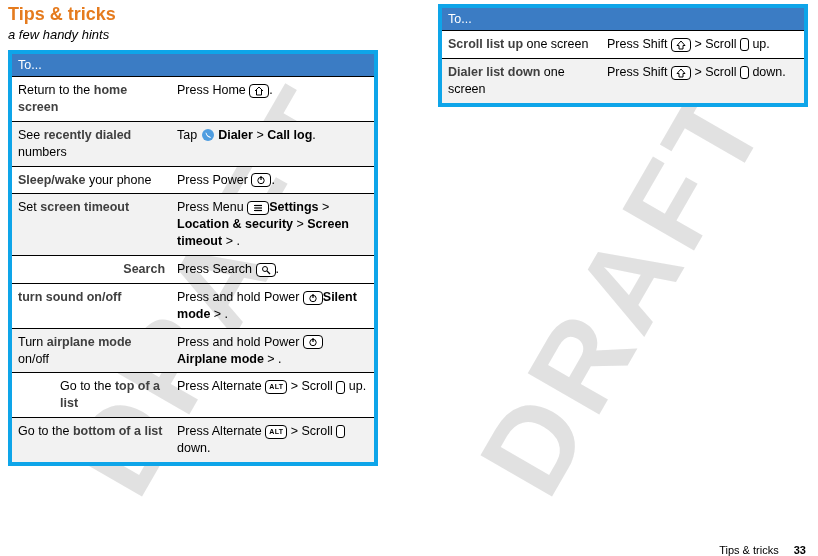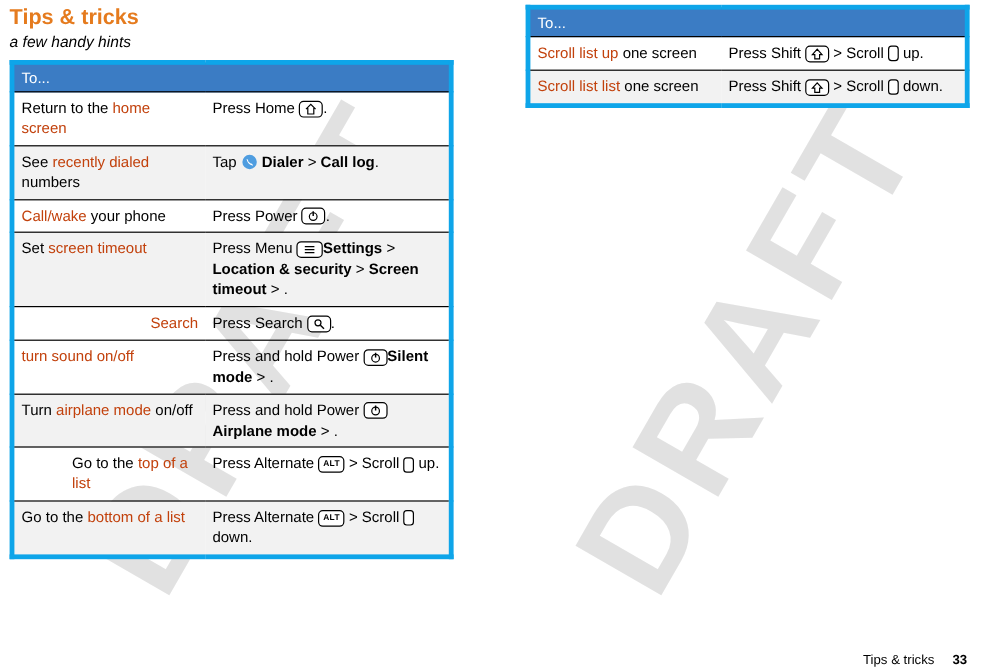--- a/index.html
+++ b/index.html
@@ -55,21 +55,21 @@
     padding: 4px 6px;
     font-size: 12.5px;
   }
   table.tips td {
     padding: 5px 6px;
     vertical-align: top;
     border-top: 1px solid #000;
     line-height: 1.35;
   }
   table.tips tr.alt td { background: #f2f2f2; }
-  .hl { color: #c2410c; font-weight: 400; }
+  .hl { color: #404040; font-weight: 700; }
   .b { font-weight: 700; }
   .key {
     display: inline-block;
     border: 1px solid #000;
     border-radius: 4px;
     min-width: 20px;
     height: 14px;
     line-height: 12px;
     font-size: 8px;
     text-align: center;
@@ -126,21 +126,21 @@
                 </svg></span>.</td>
           </tr>
           <tr class="alt">
             <td style="width: 44%;">See <span class="hl">recently dialed</span> numbers</td>
             <td>Tap <span class="dialer-icon"><svg width="14" height="14" viewBox="0 0 14 14">
                   <circle cx="7" cy="7" r="6" fill="#4f9de0"></circle>
                   <path d="M4.5 4.5 C4.5 4.5 5 7 6.5 8.5 C8 10 10 10 10 10 L9 8.5 L7.5 8 L6 6.5 L5.5 5 Z" fill="#fff"></path>
                 </svg></span> <span class="b">Dialer</span> &gt; <span class="b">Call log</span>.</td>
           </tr>
           <tr>
-            <td style="width: 44%;"><span class="hl">Call/wake</span> your phone</td>
+            <td style="width: 44%;"><span class="hl">Sleep/wake</span> your phone</td>
             <td>Press Power <span class="key"><svg width="12" height="12" viewBox="0 0 12 12">
                   <circle cx="6" cy="6.5" r="3.2" fill="none" stroke="#000" stroke-width="1"></circle>
                   <line x1="6" y1="2" x2="6" y2="6" stroke="#000" stroke-width="1.2"></line>
                 </svg></span>.</td>
           </tr>
           <tr class="alt">
             <td style="width: 44%;">Set <span class="hl">screen timeout</span></td>
             <td>Press Menu <span class="key"><svg width="14" height="12" viewBox="0 0 14 12">
                   <line x1="3" y1="3.5" x2="11" y2="3.5" stroke="#000" stroke-width="1.2"></line>
                   <line x1="3" y1="6" x2="11" y2="6" stroke="#000" stroke-width="1.2"></line>
@@ -187,21 +187,21 @@
           </tr>
       </tbody>
         <tbody id="rows-right">
           <tr>
             <td style="width: 44%;"><span class="hl">Scroll list up</span> one screen</td>
             <td>Press Shift <span class="key"><svg width="12" height="12" viewBox="0 0 12 12">
                   <path d="M6 2 L10 6.5 H8 V10 H4 V6.5 H2 Z" fill="none" stroke="#000" stroke-width="1"></path>
                 </svg></span> &gt; Scroll <span class="scroll-icon"></span> up.</td>
           </tr>
           <tr class="alt">
-            <td style="width: 44%;"><span class="hl">Scroll list list</span> one screen</td>
+            <td style="width: 44%;"><span class="hl">Dialer list down</span> one screen</td>
             <td>Press Shift <span class="key"><svg width="12" height="12" viewBox="0 0 12 12">
                   <path d="M6 2 L10 6.5 H8 V10 H4 V6.5 H2 Z" fill="none" stroke="#000" stroke-width="1"></path>
                 </svg></span> &gt; Scroll <span class="scroll-icon"></span> down.</td>
           </tr>
         </tbody>
     </table>
   </div>
 </div>
 
 <div class="footer">

